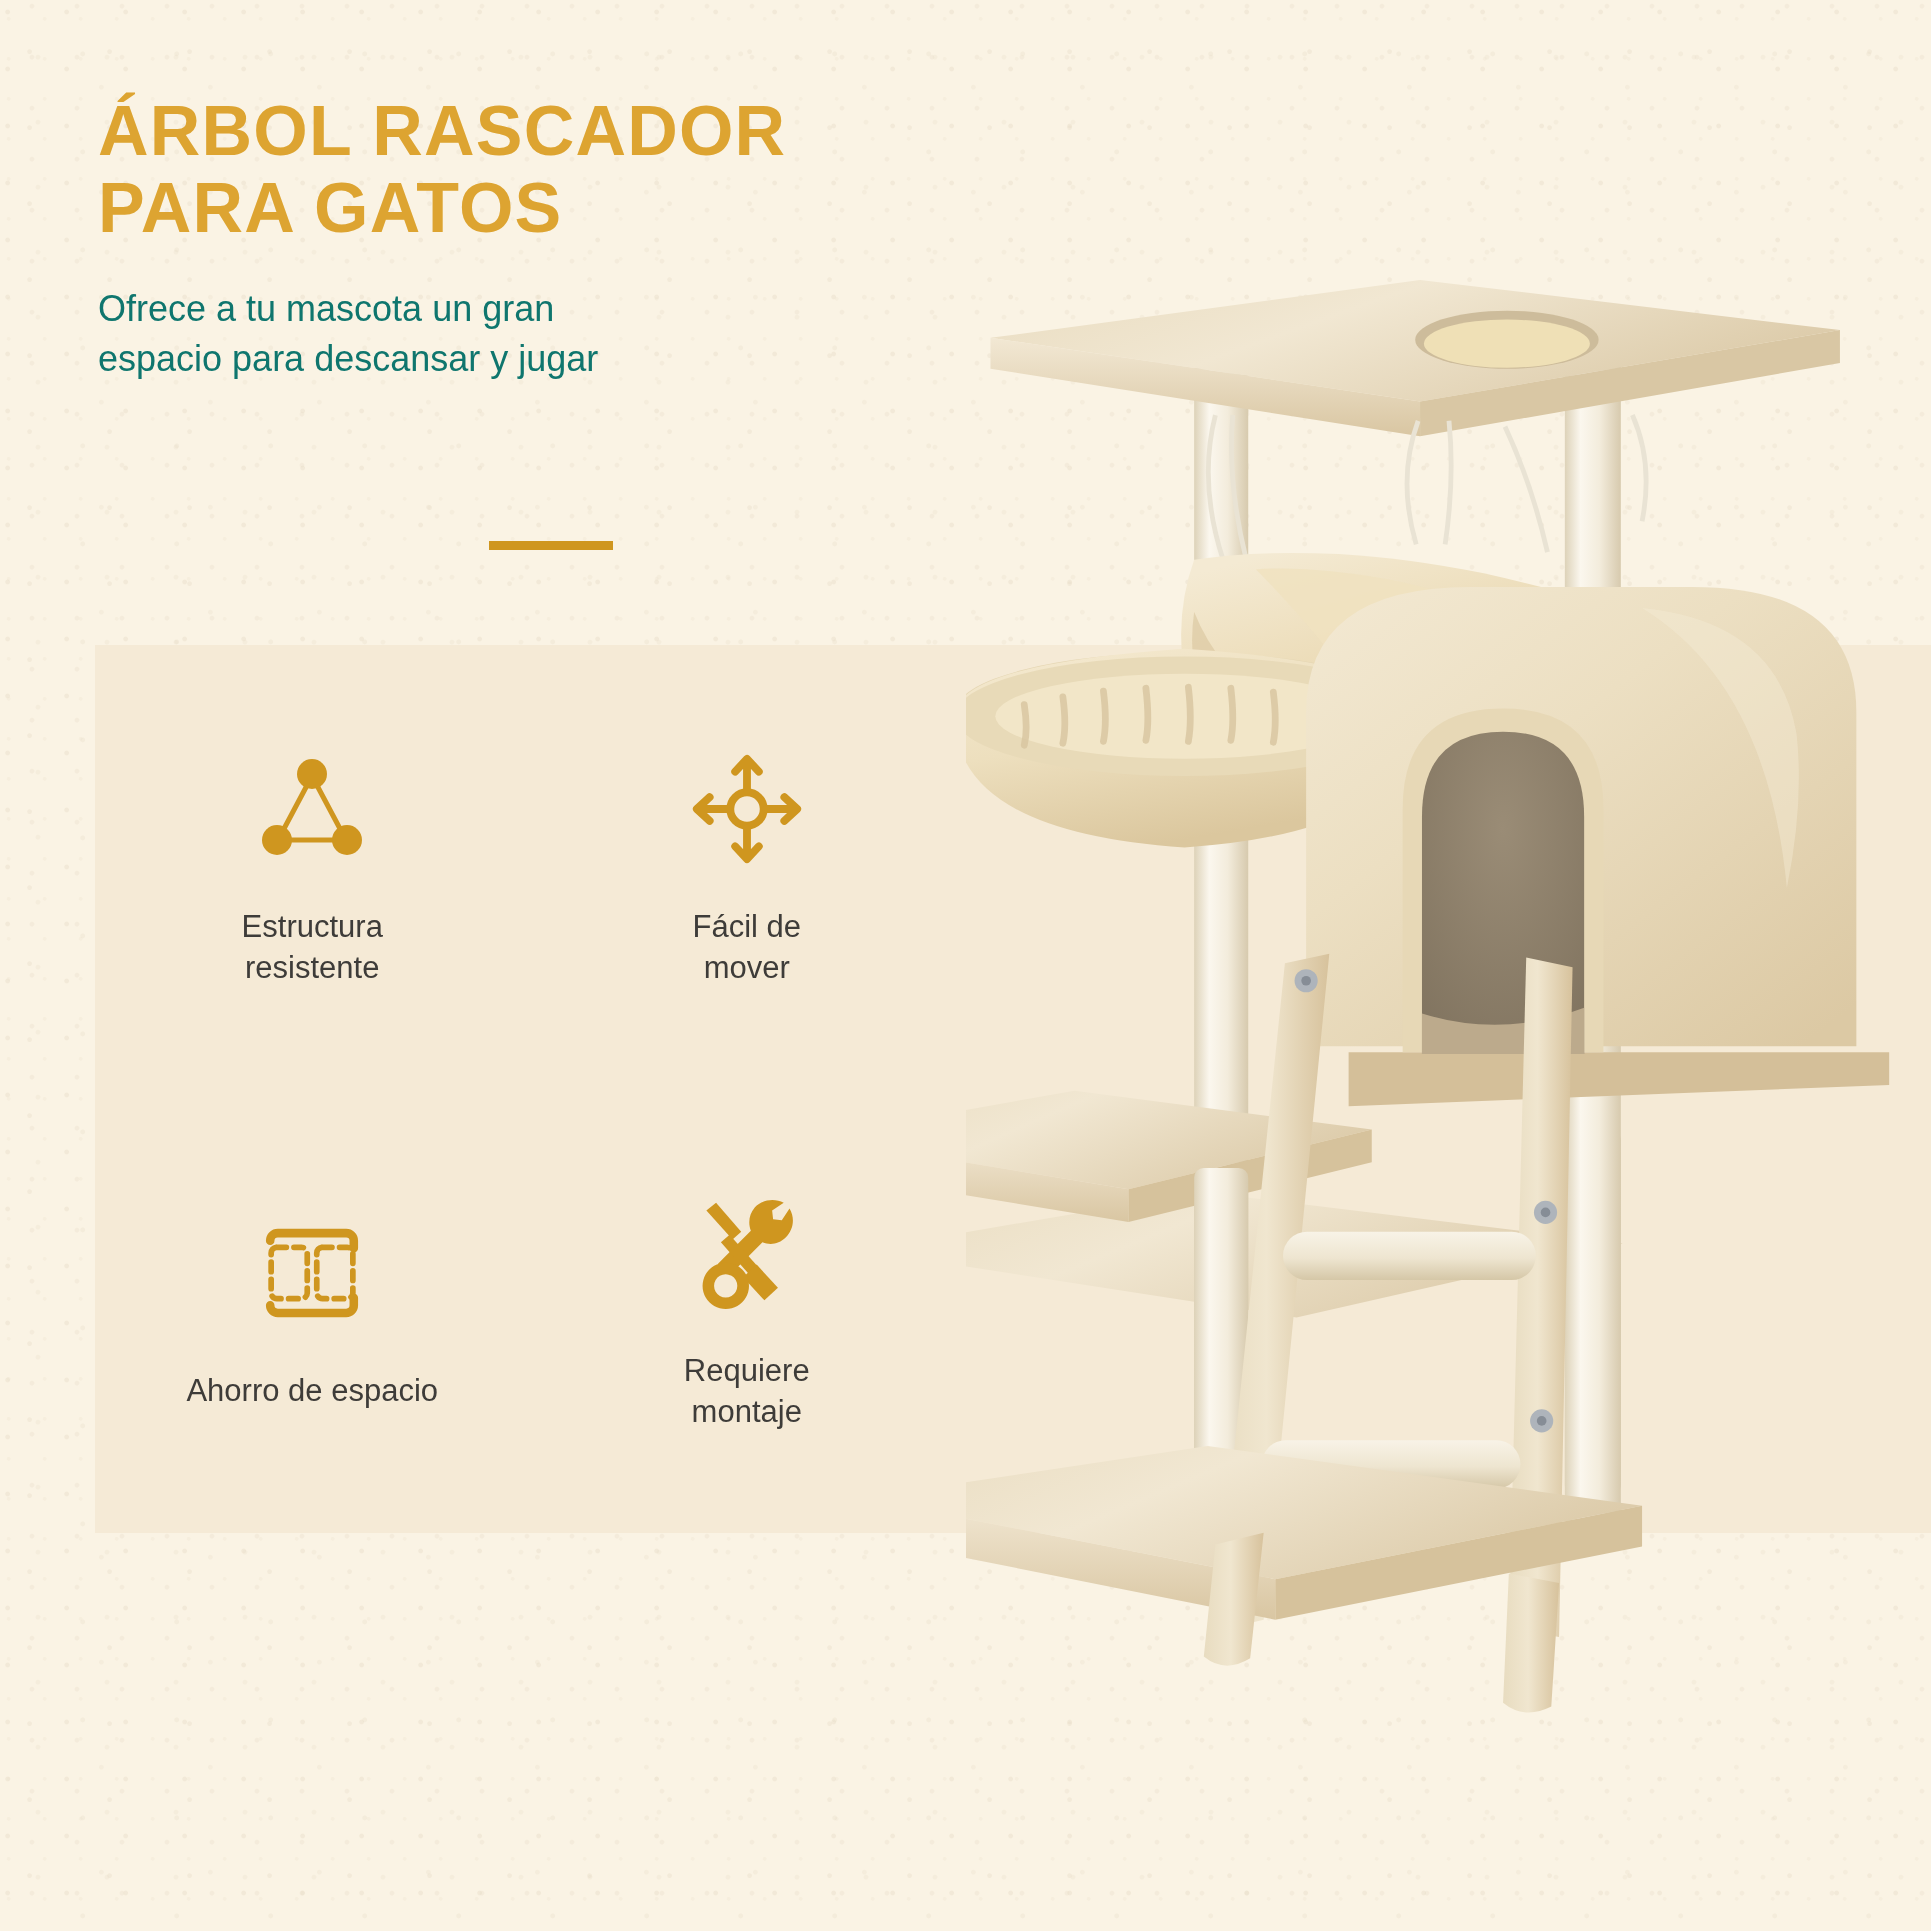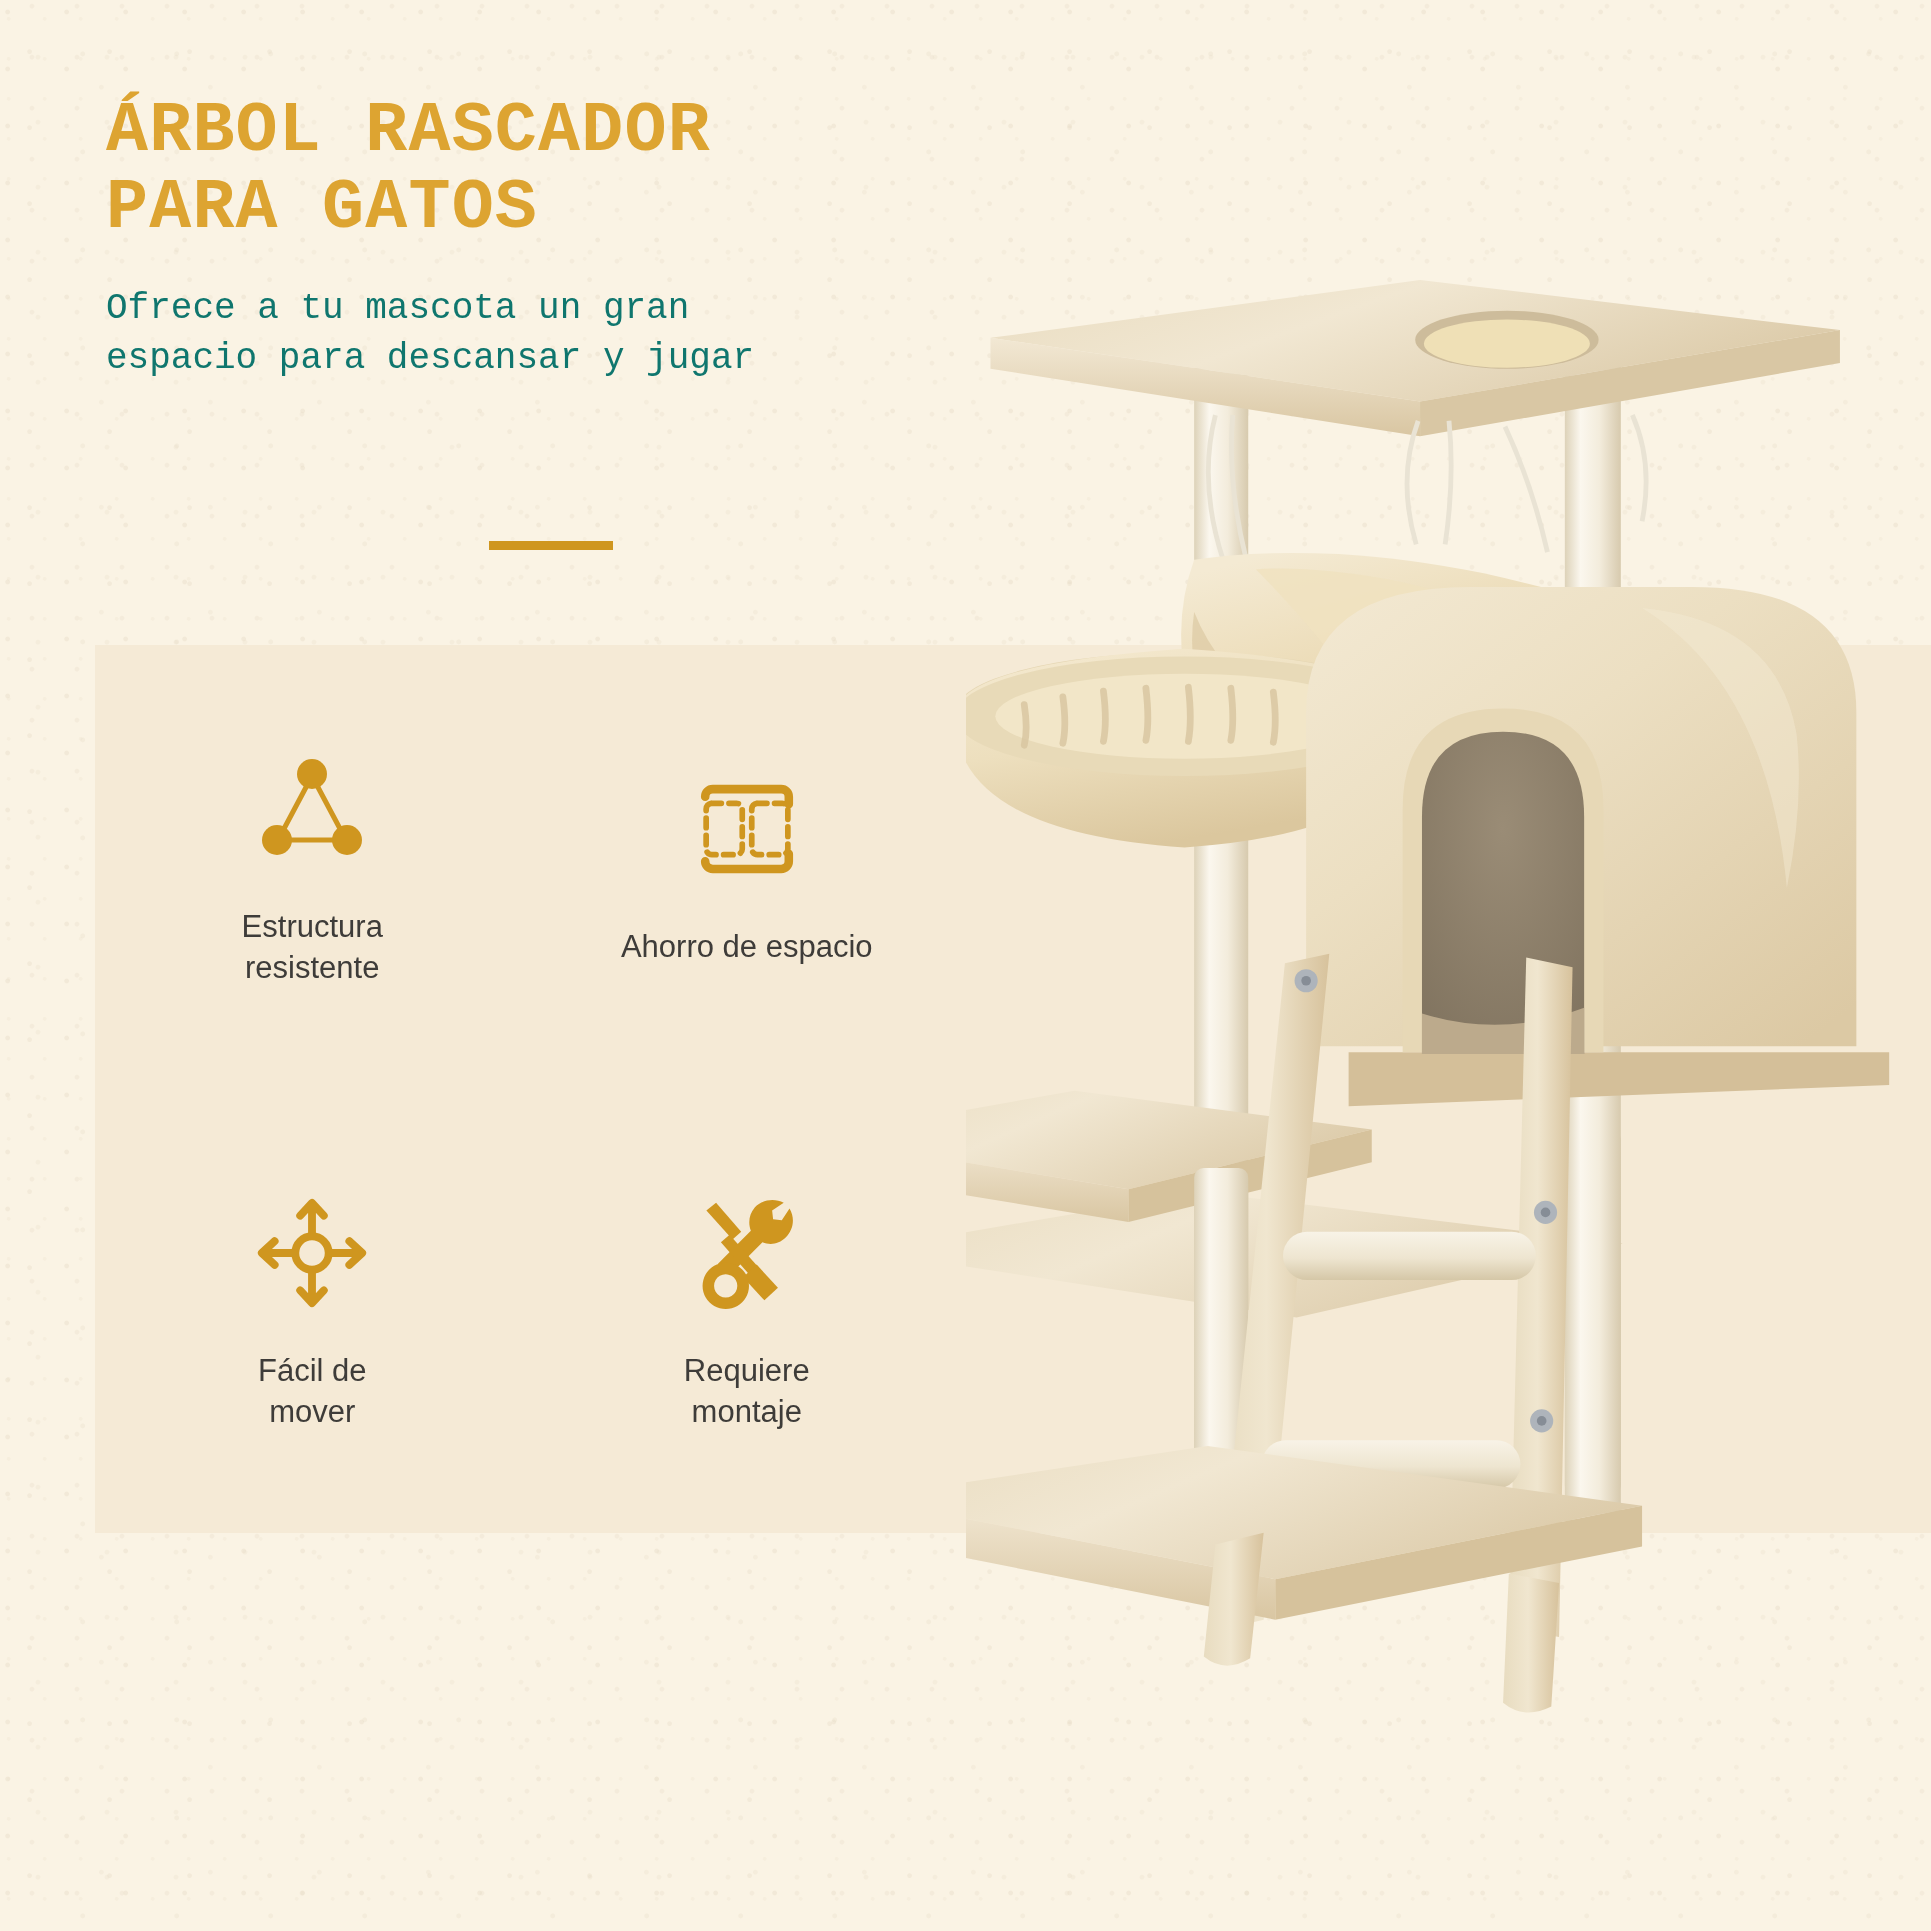--- a/index.html
+++ b/index.html
@@ -34,25 +34,24 @@
       radial-gradient(circle at 88% 55%, rgba(214,200,174,.30) 0 1.9px, transparent 2.9px),
       radial-gradient(circle at 55% 88%, rgba(220,206,182,.30) 0 1.9px, transparent 2.9px),
       radial-gradient(circle at 24% 47%, rgba(226,213,190,.30) 0 1.4px, transparent 2.4px),
       radial-gradient(circle at 93% 83%, rgba(214,200,174,.26) 0 1.9px, transparent 2.9px);
     background-size: 59px 57px, 80px 76px, 45px 51px, 94px 98px, 69px 65px, 36px 40px, 109px 105px;
   }
 
   
   #header {
     position: absolute;
-    left: 106px;
+    left: 98px;
     top: 93px;
     width: 850px;
     z-index: 6;
-    font-family: Liberation Mono, monospace;
   }
   #title {
     font-size: 70px;
     font-weight: 700;
     letter-spacing: 1.2px;
     line-height: 1.10;
     color: #dda431;
     margin: 0;
     white-space: pre-line;
     font-stretch: condensed;
@@ -158,54 +157,54 @@
           <g stroke="#cf961f" stroke-width="5" fill="none" stroke-linecap="round">
             <path d="M60 22 L26 86 M60 22 L94 86 M26 86 L94 86"></path>
           </g>
           <circle cx="60" cy="20" r="15" fill="#cf961f"></circle>
           <circle cx="25" cy="86" r="15" fill="#cf961f"></circle>
           <circle cx="95" cy="86" r="15" fill="#cf961f"></circle>
         </svg>
       </span>
       <span class="feature-label">Estructura
 resistente</span>
-    </div>
-
-    <div class="feature">
-      <span class="feature-icon">
-        <svg viewBox="0 0 120 120" width="114" height="114">
-          <g stroke="#cf961f" fill="none" stroke-linecap="round" stroke-linejoin="round">
-            <path d="M16 26 a8 8 0 0 1 8-8 h72 a8 8 0 0 1 8 8 v8" stroke-width="9"></path>
-            <path d="M16 94 a8 8 0 0 0 8 8 h72 a8 8 0 0 0 8 -8 v-8" stroke-width="9"></path>
-            <rect x="17" y="33" width="38" height="54" rx="6" stroke-width="6" stroke-dasharray="10 8"></rect>
-            <rect x="65" y="33" width="38" height="54" rx="6" stroke-width="6" stroke-dasharray="10 8"></rect>
-          </g>
-        </svg>
-      </span>
-      <span class="feature-label">Ahorro de espacio</span>
     </div>
 
     <div class="feature">
       <span class="feature-icon">
         <svg viewBox="0 0 120 120" width="118" height="118">
           <g stroke="#cf961f" stroke-width="8" fill="none" stroke-linecap="round" stroke-linejoin="round">
             <circle cx="60" cy="60" r="17"></circle>
             <path d="M60 40 V10 M48 22 L60 9 L72 22"></path>
             <path d="M60 80 V110 M48 98 L60 111 L72 98"></path>
             <path d="M40 60 H10 M22 48 L9 60 L22 72"></path>
             <path d="M80 60 H110 M98 48 L111 60 L98 72"></path>
           </g>
         </svg>
       </span>
       <span class="feature-label">Fácil de
 mover</span>
     </div>
 
     <div class="feature">
       <span class="feature-icon">
+        <svg viewBox="0 0 120 120" width="114" height="114">
+          <g stroke="#cf961f" fill="none" stroke-linecap="round" stroke-linejoin="round">
+            <path d="M16 26 a8 8 0 0 1 8-8 h72 a8 8 0 0 1 8 8 v8" stroke-width="9"></path>
+            <path d="M16 94 a8 8 0 0 0 8 8 h72 a8 8 0 0 0 8 -8 v-8" stroke-width="9"></path>
+            <rect x="17" y="33" width="38" height="54" rx="6" stroke-width="6" stroke-dasharray="10 8"></rect>
+            <rect x="65" y="33" width="38" height="54" rx="6" stroke-width="6" stroke-dasharray="10 8"></rect>
+          </g>
+        </svg>
+      </span>
+      <span class="feature-label">Ahorro de espacio</span>
+    </div>
+
+    <div class="feature">
+      <span class="feature-icon">
         <svg viewBox="0 0 120 120" width="116" height="116">
           <g fill="#cf961f">
 
             <path d="M104 14 l-8 12 -9 -1 -1 -9 12 -8 c-10 -5 -23 -3 -30 5 -6 7 -7 16 -4 24 l-34 34 12 12 34 -34 c8 3 17 2 24 -5 8 -8 10 -20 4 -30z"></path>
 
             <path d="M18 16 l10 -8 26 30 -9 8z"></path>
             <path d="M45 46 l30 34 -9 8 -30 -34z" transform="translate(-3,-5)"></path>
             <path d="M70 72 l22 24 -14 13 -22 -24z"></path>
 
             <path d="M38 70 a24 24 0 1 0 .1 0z M38 82 a12 12 0 1 1 -.1 0z"></path>

